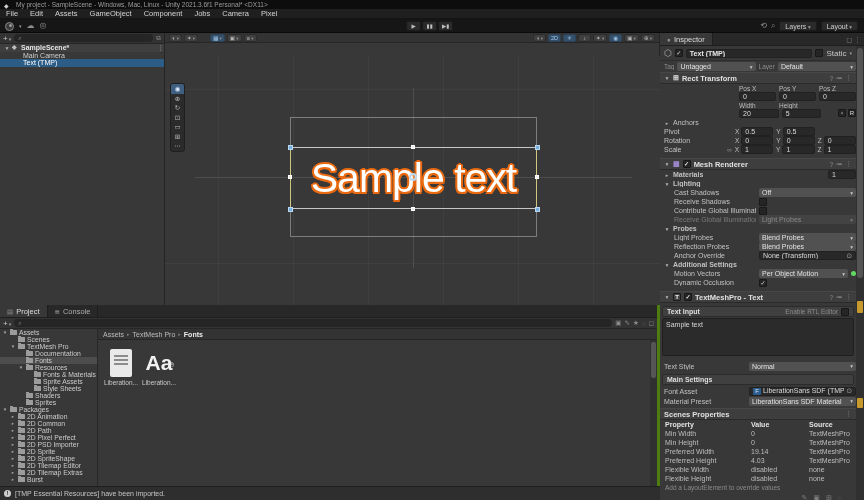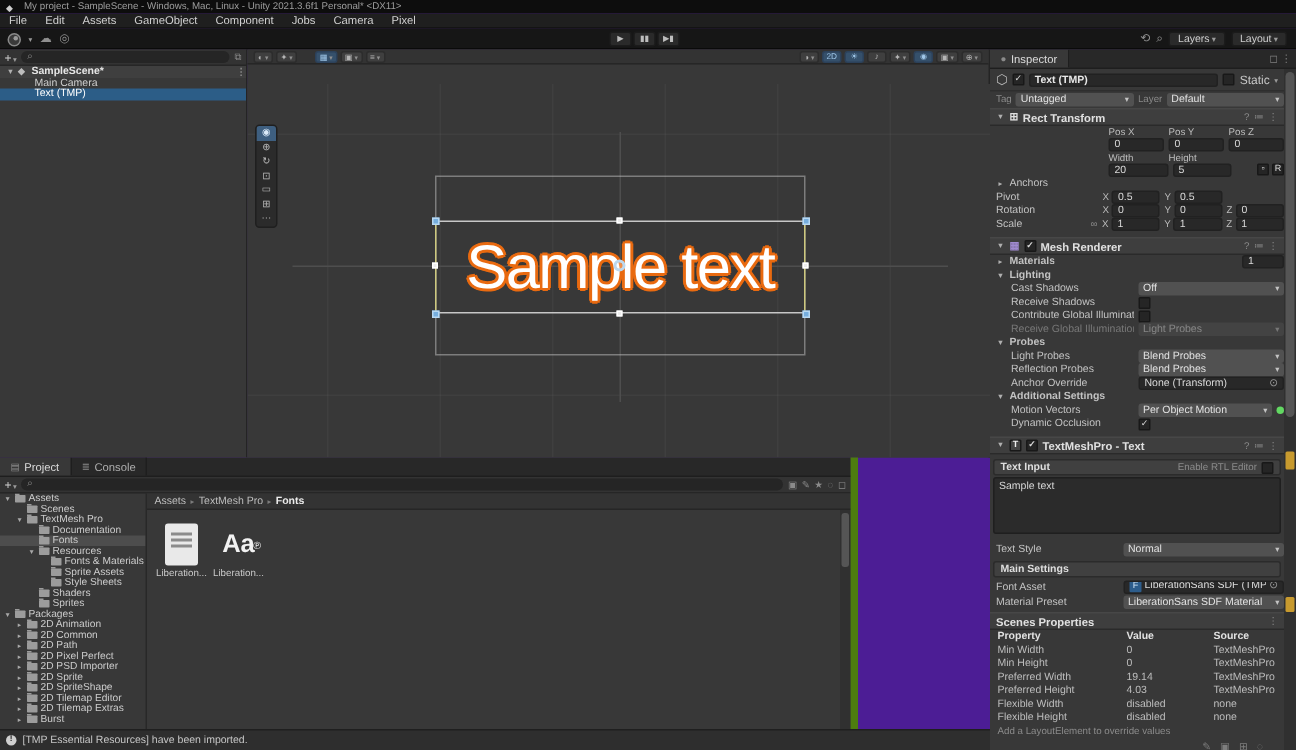--- a/index.html
+++ b/index.html
@@ -1,17 +1,17 @@
 <!DOCTYPE html>
 <html><head>
 <meta charset="utf-8">
 <style>
 *{margin:0;padding:0;box-sizing:border-box}
 html,body{background:#000}
-#root{position:relative;width:864px;height:500px;background:#4c1d95;font-family:"Liberation Sans",sans-serif;font-size:8px;color:#c8c8c8;overflow:hidden}
+#root{position:relative;width:864px;height:500px;background:#ffffff;font-family:"Liberation Sans",sans-serif;font-size:8px;color:#c8c8c8;overflow:hidden}
 
 .titlebar{position:absolute;left:0;top:0;width:864px;height:9px;background:#0d0d0d;color:#9d9d9d;font-size:6.5px;line-height:9px;padding-left:16px;white-space:nowrap}
 .ulogo{position:absolute;left:4px;top:1.5px;font-size:6px;color:#cfcfcf}
 .menubar{position:absolute;left:0;top:9px;width:864px;height:10px;background:#1f1f1f;display:flex;align-items:center;font-size:7.5px;color:#d2d2d2;border-bottom:1px solid #141414}
 .menubar span{padding:0 6px;cursor:default}
 .toolbar{position:absolute;left:0;top:19px;width:864px;height:14px;background:#161616;border-bottom:1px solid #0a0a0a}
 .tb-left{position:absolute;left:5px;top:2px;display:flex;gap:5px;align-items:center}
 .avatar{width:9px;height:9px;border-radius:50%;background:#3a3a3a;border:1px solid #8a8a8a;position:relative}
 .avatar::after{content:'';position:absolute;left:2.5px;top:1.5px;width:3px;height:3px;border-radius:50%;background:#9a9a9a}
 .tbico{color:#8f8f8f;font-size:8px;line-height:10px}
@@ -83,37 +83,37 @@
 .ltr .c1{width:86px}.ltr .c2{width:58px}.ltr .c3{flex:1}
 .lth{color:#e2e2e2;font-weight:bold}
 .greendot{width:5px;height:5px;border-radius:50%;background:#62d862;flex:none}
 .ficon{width:8px;height:8px;background:#2d5d8c;border-radius:1px;color:#cfe4f5;font-size:6px;text-align:center;line-height:8px;flex:none}
 .target{color:#9a9a9a;font-size:7px}
 .vscroll{position:absolute;right:0;top:13px;width:8px;bottom:0;background:#303030}
 .vthumb{position:absolute;left:1px;width:6px;border-radius:3px;background:#555}
 .vmark{position:absolute;left:1px;width:6px;background:#c89a2e;border-radius:1px}
 .btmico{height:12px;display:flex;align-items:center;justify-content:flex-end;gap:6px;padding-right:14px;color:#7e7e7e;font-size:7px}
 
-.project{position:absolute;left:0;top:305px;width:572px;height:181px;background:#383838;border-right:5px solid #4d7c0f;overflow:hidden}
+.project{position:absolute;left:0;top:305px;width:660px;height:181px;background:#383838;border-right:3px solid #4d7c0f;overflow:hidden}
 .pbody{position:absolute;left:0;top:24px;right:0;bottom:0;display:flex}
 .ptree{width:98px;border-right:1px solid #282828;overflow:hidden}
 .trow{height:7px;display:flex;align-items:center;font-size:6.8px;color:#cccccc;white-space:nowrap;gap:2px}
 .trow.sel{background:#4d4d4d}
 .d0{padding-left:2px}.d1{padding-left:10px}.d2{padding-left:18px}.d3{padding-left:26px}
 .tarr{width:6px;font-size:4.5px;color:#a8a8a8;text-align:center;flex:none}
 .foldr{width:7px;height:5px;background:#9c9c9c;border-radius:0.5px;position:relative;flex:none}
 .foldr::before{content:'';position:absolute;top:-1.5px;left:0;width:3px;height:1.5px;background:#9c9c9c}
 .pfiles{flex:1;position:relative}
 .crumbs{height:11px;background:#333333;border-bottom:1px solid #262626;display:flex;align-items:center;padding:0 5px;font-size:7px;color:#bdbdbd;gap:3px}
 .crumbs .leaf{color:#ececec;font-weight:bold}
 .crumbs .sep{color:#7c7c7c;font-size:5px}
 .fitem{position:absolute;width:34px;text-align:center}
 .docicon{width:22px;height:28px;background:#e9e9e9;border-radius:2px;margin:0 auto;position:relative}
 .docicon::before{content:'';position:absolute;left:4px;top:6px;width:14px;height:2px;background:#8b8b8b;box-shadow:0 4px 0 #8b8b8b,0 8px 0 #8b8b8b}
-.fonticon{width:34px;height:28px;color:#f2f2f2;font-size:17px;font-weight:bold;line-height:28px;position:relative}
+.fonticon{width:34px;height:28px;color:#f2f2f2;font-size:21px;font-weight:bold;line-height:28px;position:relative}
 .fonticon::after{content:'℗';position:absolute;font-size:7px;top:2px;right:2px;font-weight:normal}
 .flabel{font-size:6.5px;color:#c9c9c9;margin-top:2px;white-space:nowrap}
 .pscroll{position:absolute;right:0;top:11px;bottom:0;width:7px;background:#303030}
 .pthumb{position:absolute;left:1px;top:2px;width:5px;height:36px;background:#555;border-radius:2px}
 
 .status{position:absolute;left:0;top:486px;width:660px;height:14px;background:#2e2e2e;border-top:1px solid #1f1f1f;display:flex;align-items:center;gap:4px;padding:0 4px;font-size:7px;color:#c6c6c6}
 .info{width:7px;height:7px;border-radius:50%;background:#cfcfcf;color:#222;font-size:5.5px;font-weight:bold;text-align:center;line-height:7px;flex:none}
 .caret{font-size:5px;color:#9a9a9a}
 </style>
 </head>

